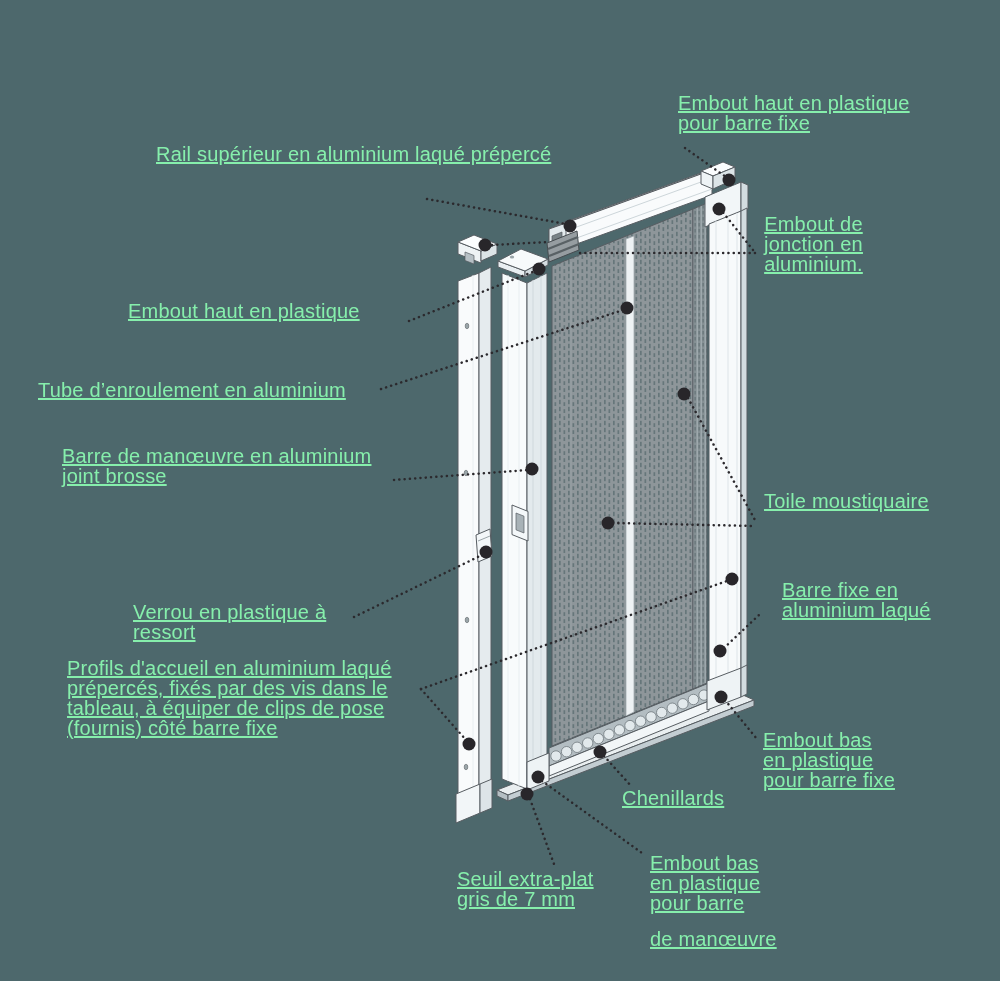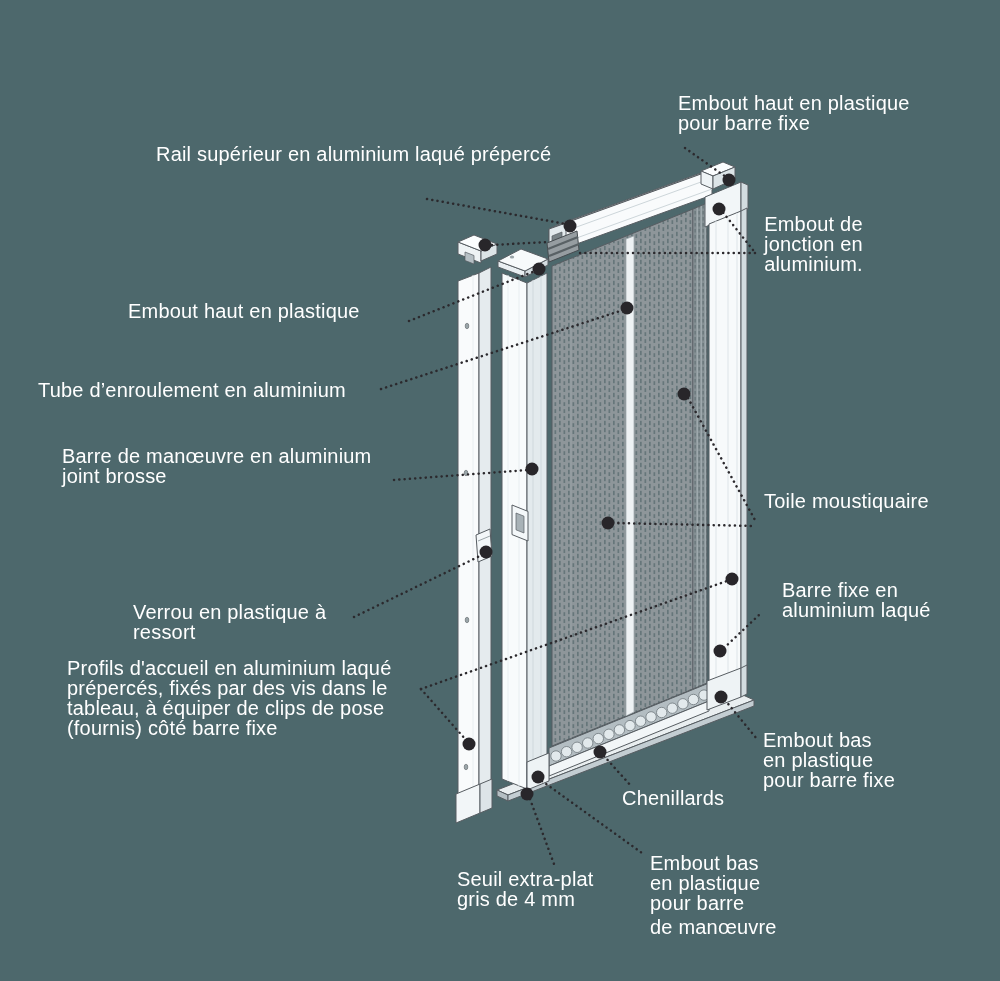--- a/index.html
+++ b/index.html
@@ -8,25 +8,26 @@
     width:1000px;height:981px;
     background:#4d686c;
     overflow:hidden;
     font-family:"Liberation Sans", sans-serif;
   }
   #drawing{position:absolute;left:0;top:0;}
   .label{
     position:absolute;
     font-size:20px;line-height:20px;
     letter-spacing:.2px;
-    color:#ffffff;
+    color:#86efac;
     white-space:nowrap;
+    text-decoration:underline;
   }
   .label span{display:block;}
-  .label span.gap{margin-top:4px;}
+  .label span.gap{margin-top:16px;}
   .lbl-rail{left:156px;top:144px;}
   .lbl-embout-haut-fixe{left:678px;top:93px;}
   .lbl-embout-jonction{left:764px;top:214px;text-align:center;}
   .lbl-embout-haut-manoeuvre{left:128px;top:301px;}
   .lbl-tube{left:38px;top:380px;}
   .lbl-barre-manoeuvre{left:54px;top:446px;margin-left:8px;}
   .lbl-toile{left:764px;top:491px;}
   .lbl-verrou{left:133px;top:602px;}
   .lbl-barre-fixe{left:762px;top:580px;margin-left:20px;}
   .lbl-profils{left:67px;top:658px;}
@@ -258,21 +259,21 @@
     <span>en plastique</span>
     <span>pour barre fixe</span>
   </div>
 
   <div class="label lbl-chenillards">
     <span>Chenillards</span>
   </div>
 
   <div class="label lbl-seuil">
     <span>Seuil extra-plat</span>
-    <span>gris de 4 mm</span>
+    <span>gris de 7 mm</span>
   </div>
 
   <div class="label lbl-embout-bas-manoeuvre">
     <span>Embout bas</span>
     <span>en plastique</span>
     <span>pour barre</span>
     <span class="gap">de manœuvre</span>
   </div>
 
 </div>

